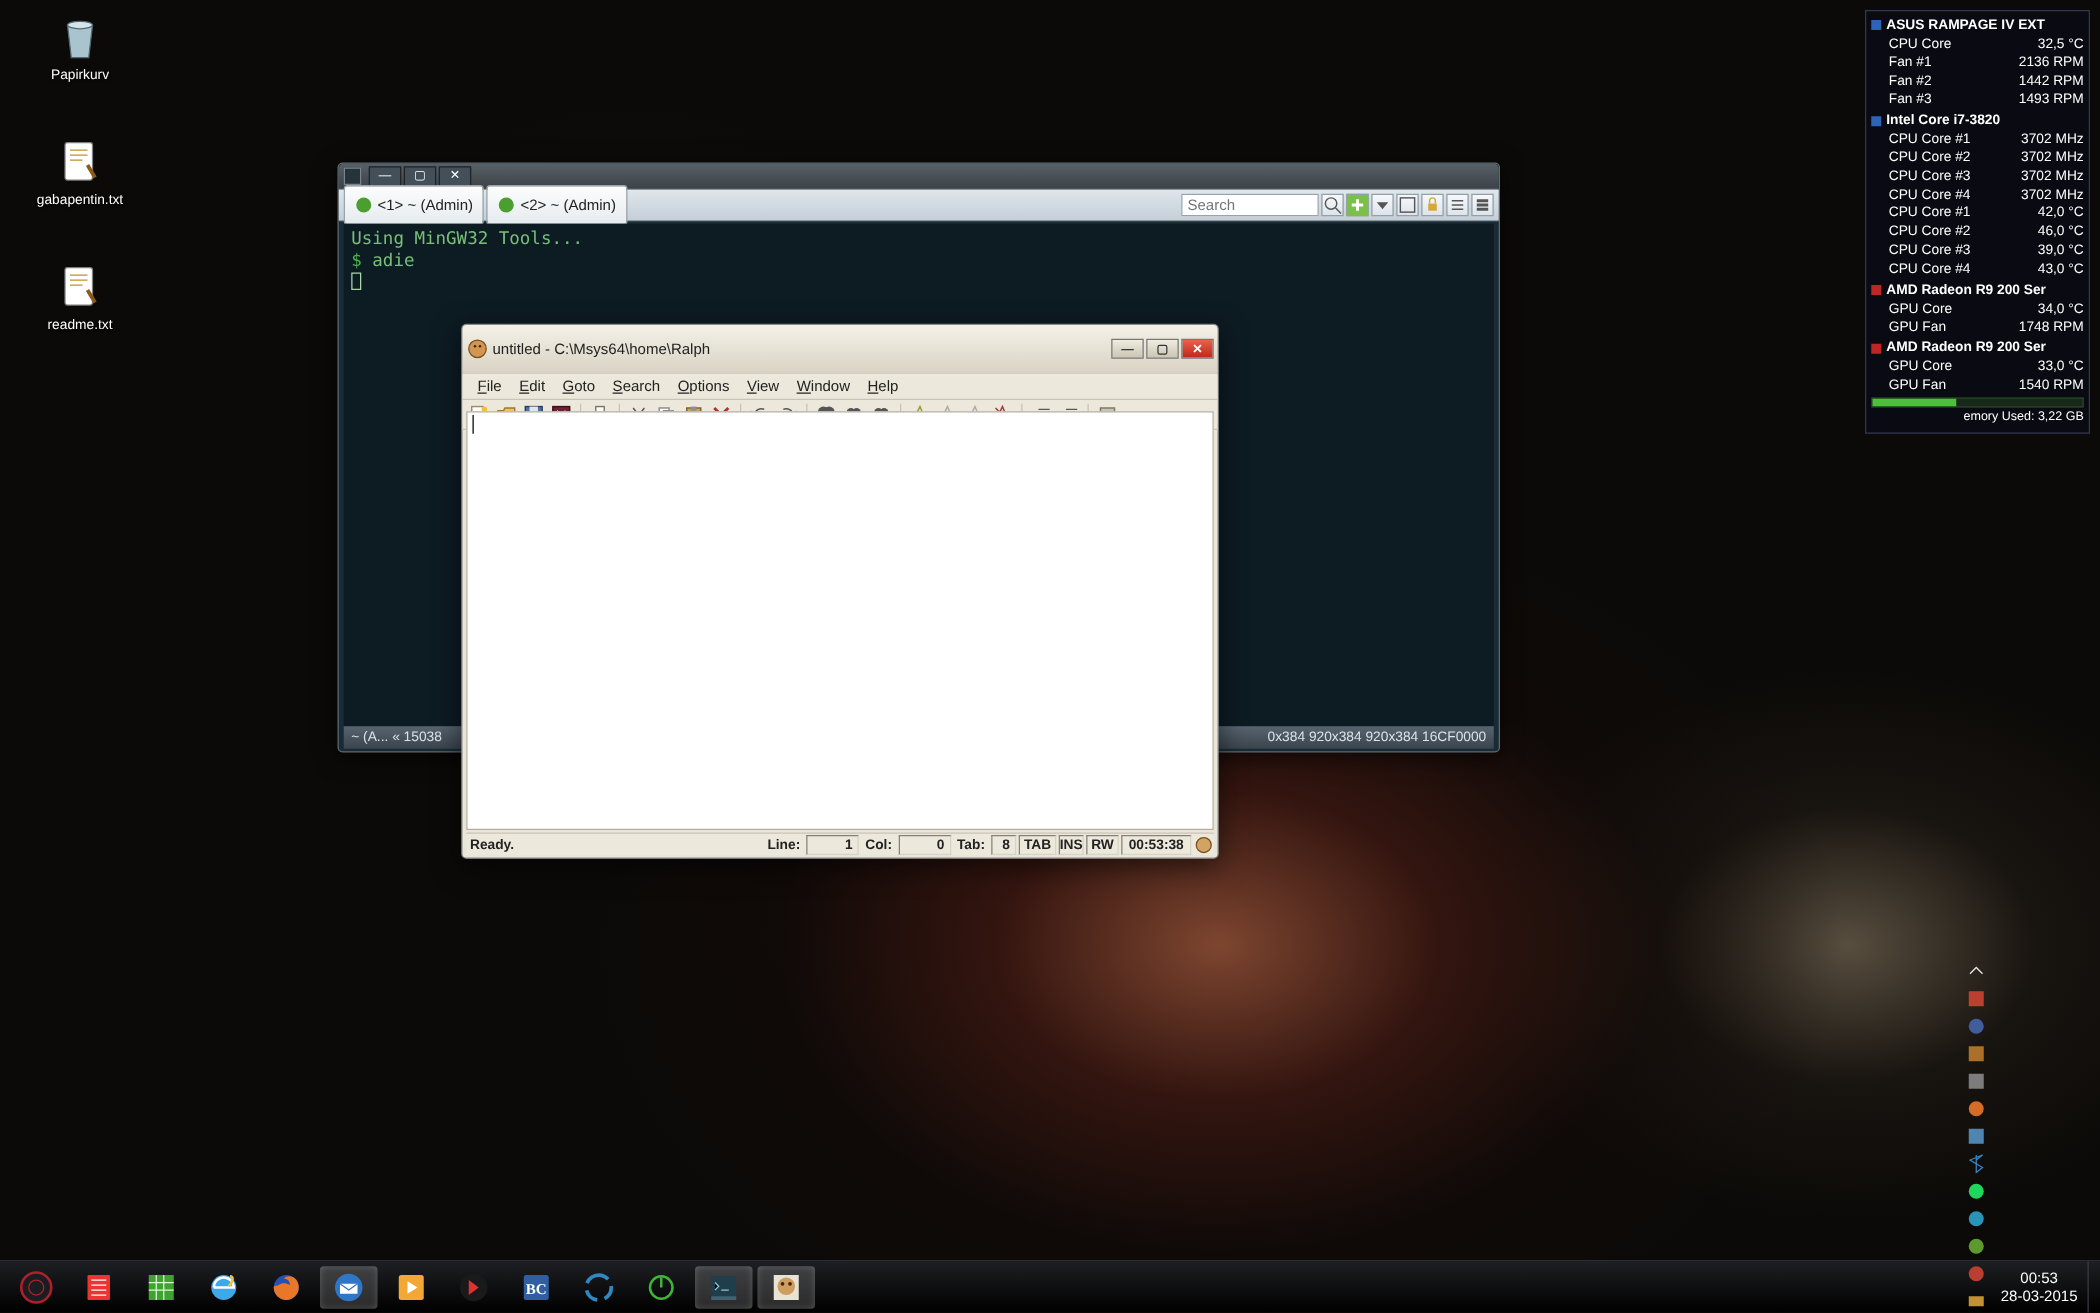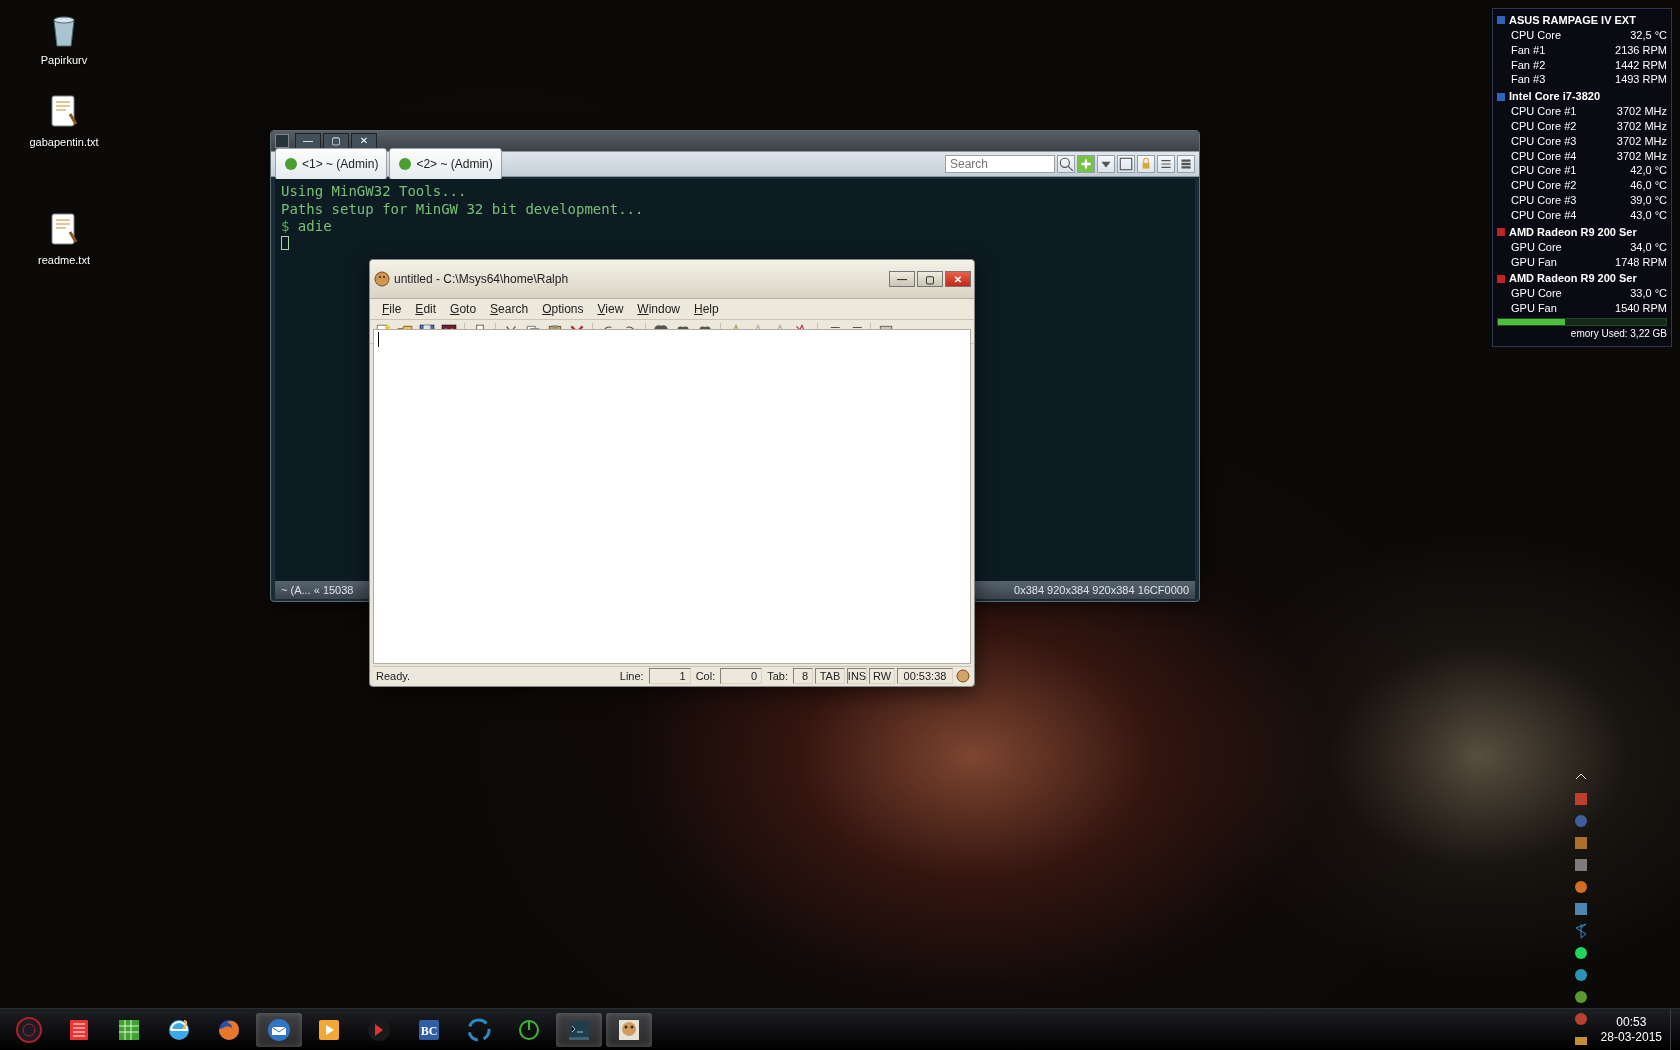--- a/index.html
+++ b/index.html
@@ -79,21 +79,21 @@
 .adie-menubar .mitem{padding:2px 6px;}
 .adie-menubar .mitem u{text-decoration:underline;}
 .adie-toolbar{height:24px;background:#ece8db;display:flex;align-items:center;padding:0 4px;gap:4px;
   border-bottom:1px solid #c9c4b6;}
 .adie-tool{width:18px;height:18px;display:flex;align-items:center;justify-content:center;}
 .adie-toolbar .sep{width:1px;height:18px;background:#c7c2b3;margin:0 2px;}
 .adie-edit{position:absolute;left:3px;right:3px;top:69px;bottom:22px;background:#fff;
   border:1px solid #b2ad9f;font-family:monospace;font-size:13px;padding:2px 4px;color:#000;}
 .adie-edit .caret{display:inline-block;width:1px;height:15px;background:#000;}
 .adie-status{position:absolute;left:3px;right:3px;bottom:2px;height:18px;
-  background:#ece8db;display:flex;align-items:center;font-size:11px;color:#222;border-top:1px solid #c9c4b6;}
+  background:#ece8db;display:flex;align-items:center;font-size:11px;color:#222;border-top:1px solid #c9c4b6;font-weight:bold;}
 .adie-status .cell{border:1px inset #d8d3c4;height:16px;display:flex;align-items:center;
   justify-content:flex-end;padding:0 4px;margin-right:2px;}
 .adie-status .cell.lbl{border:none;padding:0 3px;justify-content:flex-start;}
 .adie-status .spacer{flex:1;}
 .adie-status .grip{width:16px;height:16px;display:flex;align-items:center;justify-content:center;}
 
 
 .taskbar{position:absolute;left:0;right:0;bottom:0;height:42px;
   background:linear-gradient(#1e1f23,#000000); border-top:1px solid #2a2c31;
   display:flex;align-items:center;color:#fff;}
@@ -116,21 +116,21 @@
 <div class="desktop-icon" style="top:10px;left:22px;">
   <div class="ico">
     <svg class="svgicon" viewBox="0 0 40 40">
         <path fill="#a9c4cf" stroke="#51686f" d="M10 10 L30 10 L27 36 L13 36 Z"></path>
         <ellipse cx="20" cy="10" rx="10" ry="3" fill="#d4e4ea" stroke="#51686f"></ellipse>
       </svg>
   </div>
   <div class="lbl">Papirkurv</div>
 </div>
 
-<div class="desktop-icon" style="top:92px;left:22px;">
+<div class="desktop-icon" style="top:110px;left:22px;">
   <div class="ico">
     <svg class="svgicon" viewBox="0 0 40 40">
         <rect x="8" y="4" width="22" height="30" rx="2" fill="#fff" stroke="#7e7e7e"></rect>
         <path d="M12 10h14M12 14h14M12 18h10" stroke="#c1922e"></path>
         <path d="M26 22l6 10" stroke="#8b5a1a" stroke-width="3"></path>
       </svg>
   </div>
   <div class="lbl">gabapentin.txt</div>
 </div>
 
@@ -289,21 +289,20 @@
         </svg>
       </div>
     <div class="term-tbtn">
         <svg class="svgicon" viewBox="0 0 14 14">
           <path d="M3 4h8M3 7h8M3 10h8" stroke="#555" stroke-width="2"></path>
         </svg>
       </div>
   </div>
   <div class="term-body" id="termbody">
       <div>Using MinGW32 Tools...</div>
-      <div>Paths setup for MinGW 32 bit development...</div>
       <div></div>
       <div><span class="prompt">$ </span>adie</div>
       <div><span class="cursor"></span></div>
     </div>
   <div class="term-statusbar">
     <span class="ssegl">~ (A...  « 15038</span>
     <span class="sfill"></span>
     <span class="sseg">0x384  920x384  920x384  16CF0000</span>
   </div>
 </div>

